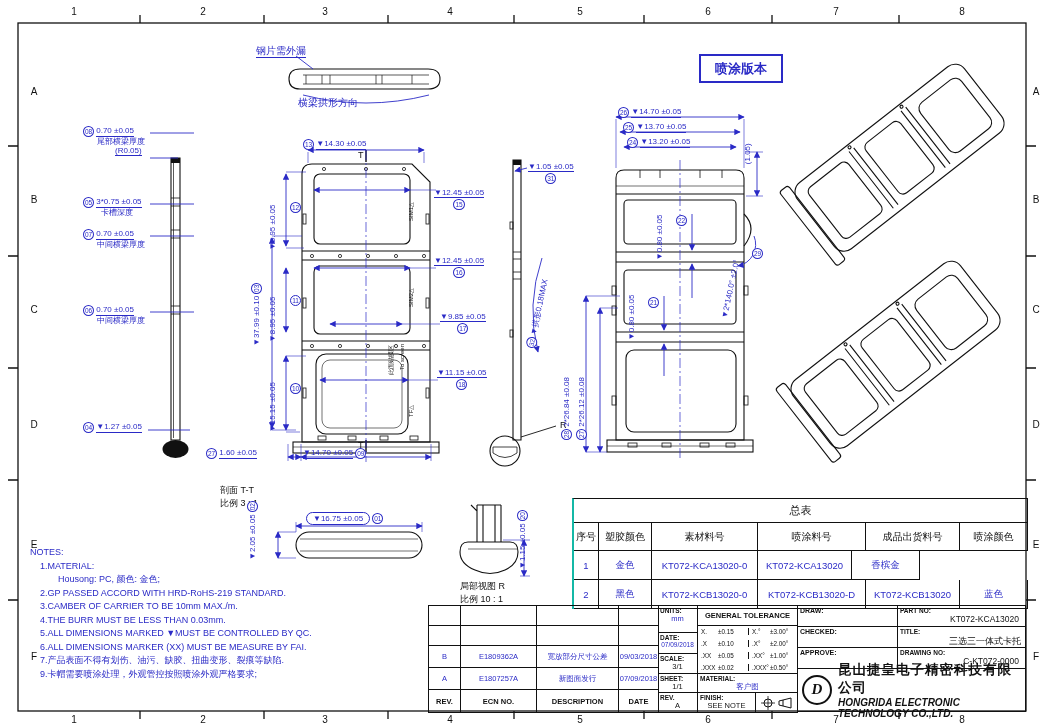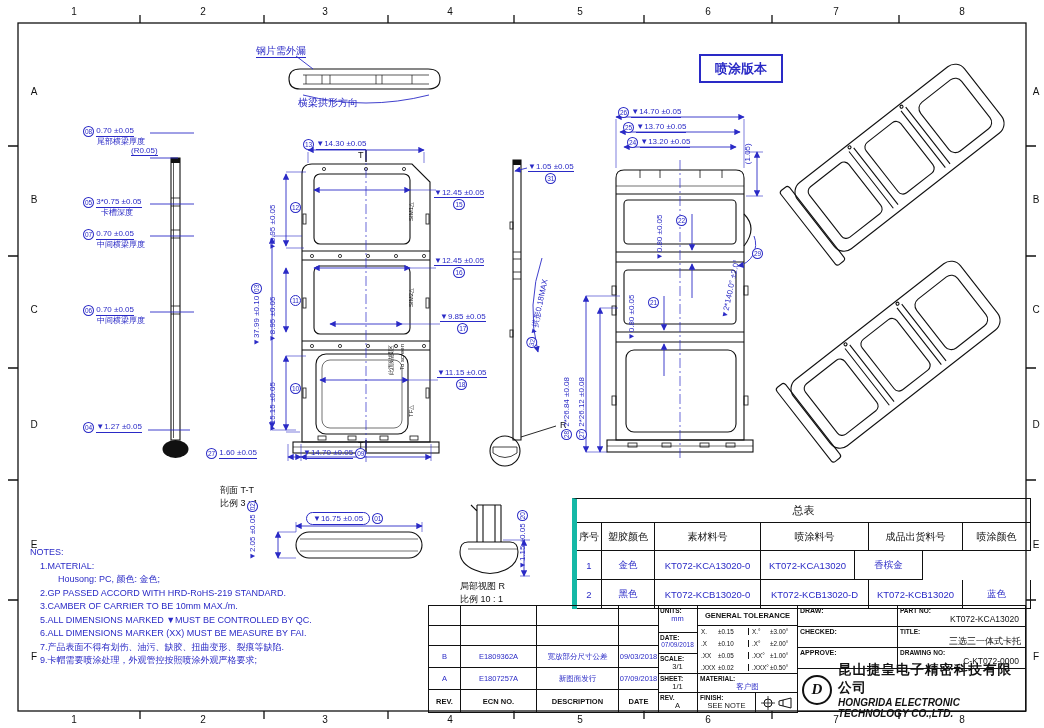--- a/index.html
+++ b/index.html
@@ -24,21 +24,21 @@
   .vblk{position:absolute;color:#111;font-size:6px;white-space:nowrap;
         transform-origin:0 100%;transform:rotate(-90deg);}
   .verbox{position:absolute;left:699px;top:54px;width:80px;height:25px;
           border:2px solid #2a2ac6;color:#2a2ac6;font-size:13px;font-weight:bold;
           display:flex;align-items:center;justify-content:center;}
   .note{position:absolute;left:30px;top:546px;color:#2a2ac6;font-size:9px;line-height:13.5px;}
   .note div{white-space:pre;}
   .n1{padding-left:10px;}.n2{padding-left:28px;}
   
   .stbl{position:absolute;left:572px;top:498px;width:454px;height:110px;
-        border-left:5px solid #14b8a6;border-top:1px solid #111;font-size:9.5px;}
+        border-left:2px solid #14b8a6;border-top:1px solid #111;font-size:9.5px;}
   .stbl .tr{display:flex;}
   .stbl .td{border-right:1px solid #111;border-bottom:1px solid #111;
             display:flex;align-items:center;justify-content:center;box-sizing:border-box;}
   
   .tblock{position:absolute;left:428px;top:605px;width:598px;height:107px;font-size:7px;}
   .cell{border-right:1px solid #111;border-bottom:1px solid #111;box-sizing:border-box;}
   .revgrid{position:absolute;left:0;top:0;width:230px;height:107px;display:grid;
            grid-template-columns:32px 76px 82px 40px;grid-template-rows:20px 20px 22px 22px 23px;
            border-left:1px solid #111;border-top:1px solid #111;}
   .revgrid>div{border-right:1px solid #111;border-bottom:1px solid #111;
@@ -281,21 +281,21 @@
 <div class="verbox">
     <span>喷涂版本</span>
   </div>
 
 <div class="dim lft" style="left:83px;top:126px;">
   <span class="row">
       <span class="bal">08</span>
       <span class="u">0.70 ±0.05</span>
     </span>
   <span style="padding-left:14px">尾部横梁厚度</span>
-  <span class="u" style="margin-left:48px">(R0.05)</span>
+  <span class="u" style="margin-left:32px">(R0.05)</span>
 </div>
 <div class="dim lft" style="left:83px;top:197px;">
   <span class="row">
       <span class="bal">05</span>
       <span class="u">3*0.75 ±0.05</span>
     </span>
   <span style="padding-left:18px">卡槽深度</span>
 </div>
 <div class="dim lft" style="left:83px;top:229px;">
   <span class="row">
@@ -448,20 +448,21 @@
   <span>▼1.15 ±0.05</span>
     <span class="bal">20</span>
 </div>
 
 <div class="note">
   <div>NOTES:</div>
   <div class="n1">1.MATERIAL:</div>
   <div class="n2">Housong: PC, 颜色: 金色;</div>
   <div class="n1">2.GP PASSED ACCORD WITH HRD-RoHS-219 STANDARD.</div>
   <div class="n1">3.CAMBER OF CARRIER TO BE 10mm MAX./m.</div>
+  <div class="n1">4.THE BURR MUST BE LESS THAN 0.03mm.</div>
   <div class="n1">5.ALL DIMENSIONS MARKED ▼MUST BE CONTROLLED BY QC.</div>
   <div class="n1">6.ALL DIMENSIONS MARKER (XX) MUST BE MEASURE BY FAI.</div>
   <div class="n1">7.产品表面不得有划伤、油污、缺胶、扭曲变形、裂痕等缺陷.</div>
   <div class="n1">9.卡帽需要喷涂处理，外观管控按照喷涂外观严格要求;</div>
 </div>
 
 <div class="stbl">
   <div class="tr">
       <div class="td" style="width:454px;height:24px;font-size:11px;">总表</div>
     </div>

